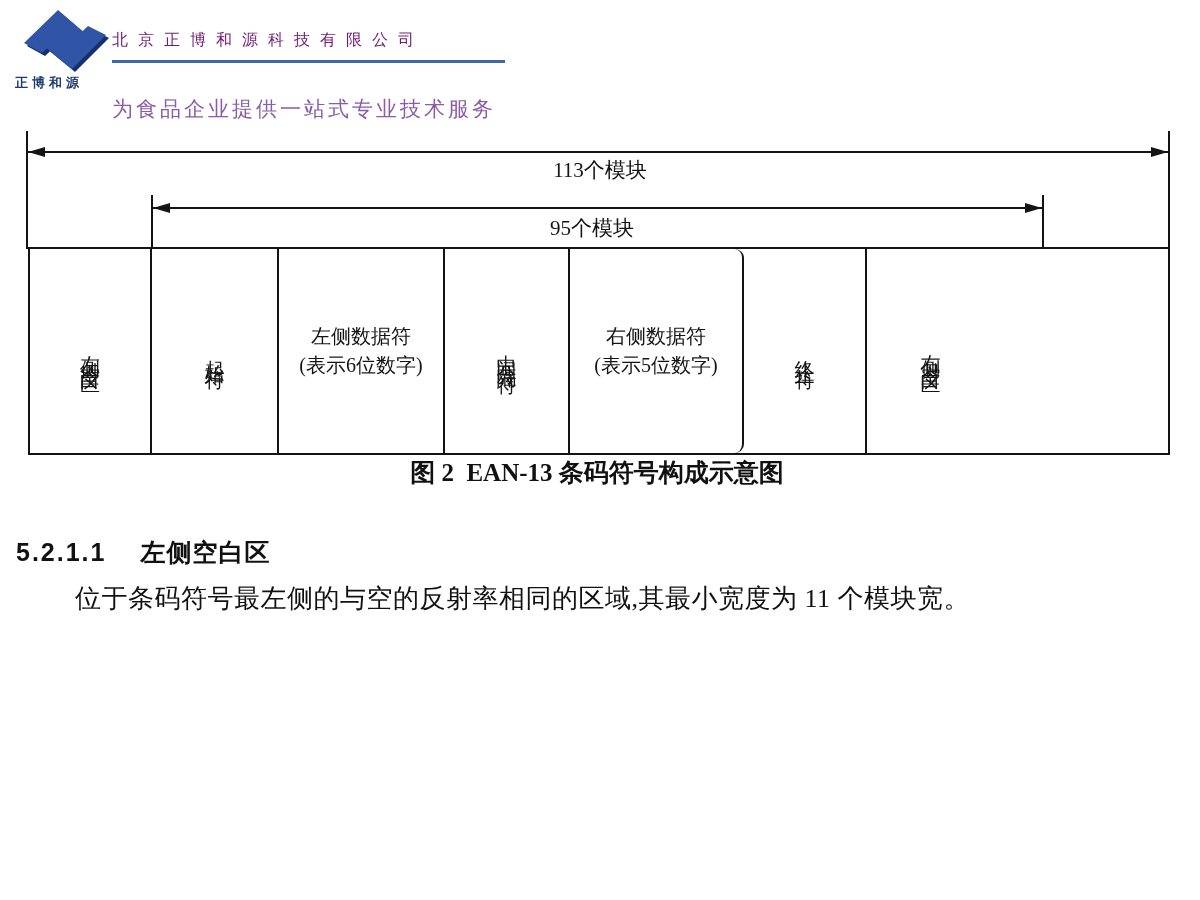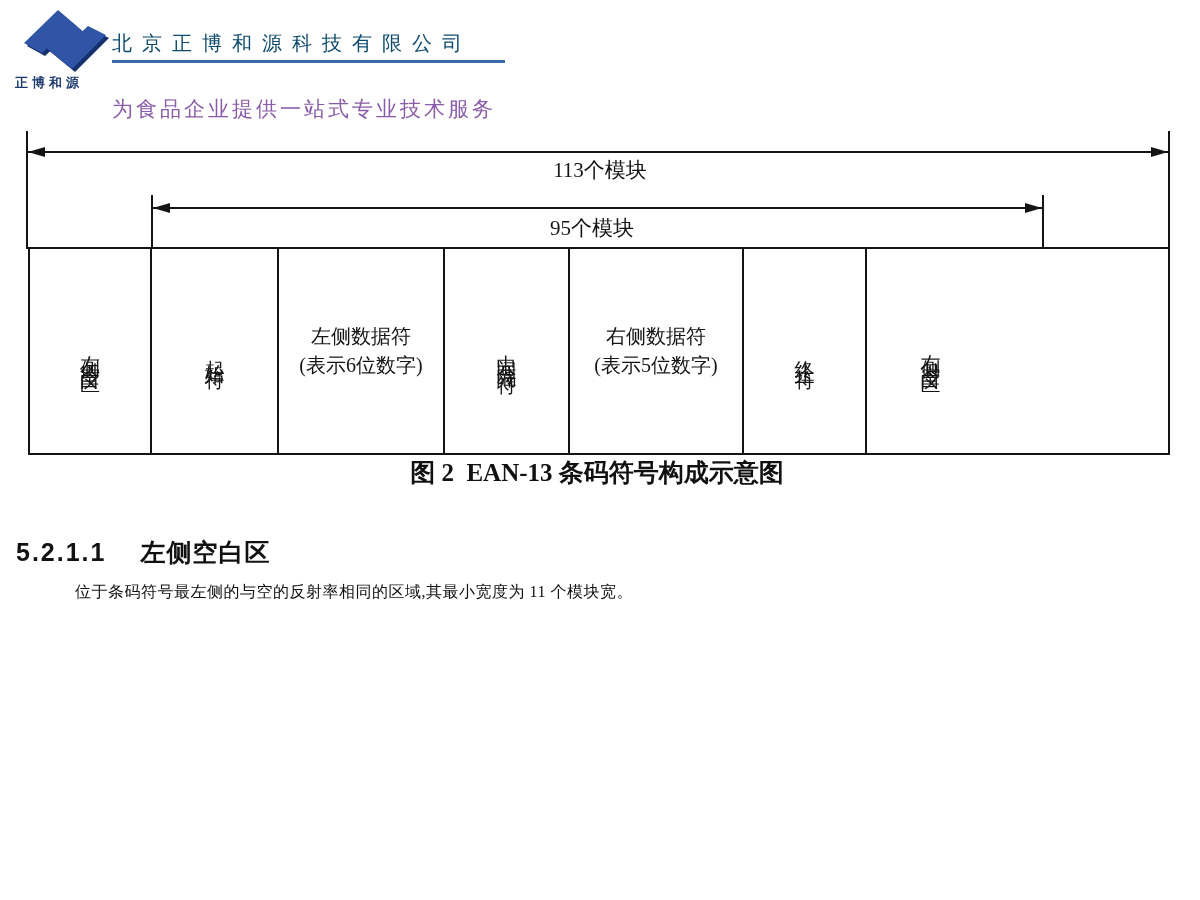--- a/index.html
+++ b/index.html
@@ -14,21 +14,21 @@
   .logo-mark{left:16px;top:5px;width:100px;height:70px;}
   .logo-wordmark{
     left:15px;top:74px;width:100px;
     font-family:"Liberation Serif","DejaVu Serif",serif;
     font-weight:bold;font-size:13px;letter-spacing:4px;color:#1e3b70;
     white-space:nowrap;
   }
   .company-name{
     left:112px;top:30px;
     font-family:"Liberation Sans","DejaVu Sans",sans-serif;
-    font-size:20px;letter-spacing:10px;color:#0c4a6e;white-space:nowrap;
+    font-size:16px;letter-spacing:10px;color:#701a75;white-space:nowrap;
   }
   .header-underline{
     left:112px;top:60px;width:393px;height:3px;background:#3a6ba8;
   }
   .tagline{
     left:112px;top:71px;
     font-family:"Liberation Sans","DejaVu Sans",sans-serif;
     font-size:21px;letter-spacing:3px;color:#8a5ba8;white-space:nowrap;margin-top:24px;
   }
 
@@ -69,21 +69,21 @@
     font-family:"Liberation Serif","DejaVu Serif",serif;
   }
   .section-heading{
     left:16px;top:536px;font-weight:bold;font-size:25px;color:#111;
     font-family:"Liberation Sans","DejaVu Sans",sans-serif;
     letter-spacing:1px;white-space:nowrap;
   }
   .section-heading .num{margin-right:34px;letter-spacing:2px;}
   .body-text{
     left:18px;top:581px;width:1170px;
-    font-size:16px;line-height:1.35;color:#111;
+    font-size:26px;line-height:1.35;color:#111;
     text-indent:57px;letter-spacing:0.5px;
   }
 </style>
 </head>
 <body>
 
 <div class="abs logo-mark">
   <svg width="100" height="70" viewBox="0 0 100 70" xmlns="http://www.w3.org/2000/svg">
 
     <g fill="#16306e" transform="translate(3,3)">
@@ -123,21 +123,21 @@
   <div class="fig-cell" style="flex:0 0 127px;">
     <span class="vtext">起始符</span>
   </div>
   <div class="fig-cell" style="flex:0 0 166px;">
     <span>左侧数据符</span>
     <span class="sub">(表示6位数字)</span>
   </div>
   <div class="fig-cell" style="flex:0 0 125px;">
     <span class="vtext">中间分隔符</span>
   </div>
-  <div class="fig-cell" style="flex:0 0 174px;">
+  <div class="fig-cell" style="flex:0 0 174px;border-radius:9px;">
     <span>右侧数据符</span>
     <span class="sub">(表示5位数字)</span>
   </div>
   <div class="fig-cell" style="flex:0 0 123px;">
     <span class="vtext">终止符</span>
   </div>
   <div class="fig-cell" style="flex:0 0 127px;">
     <span class="vtext">右侧空白区</span>
   </div>
 </div>

